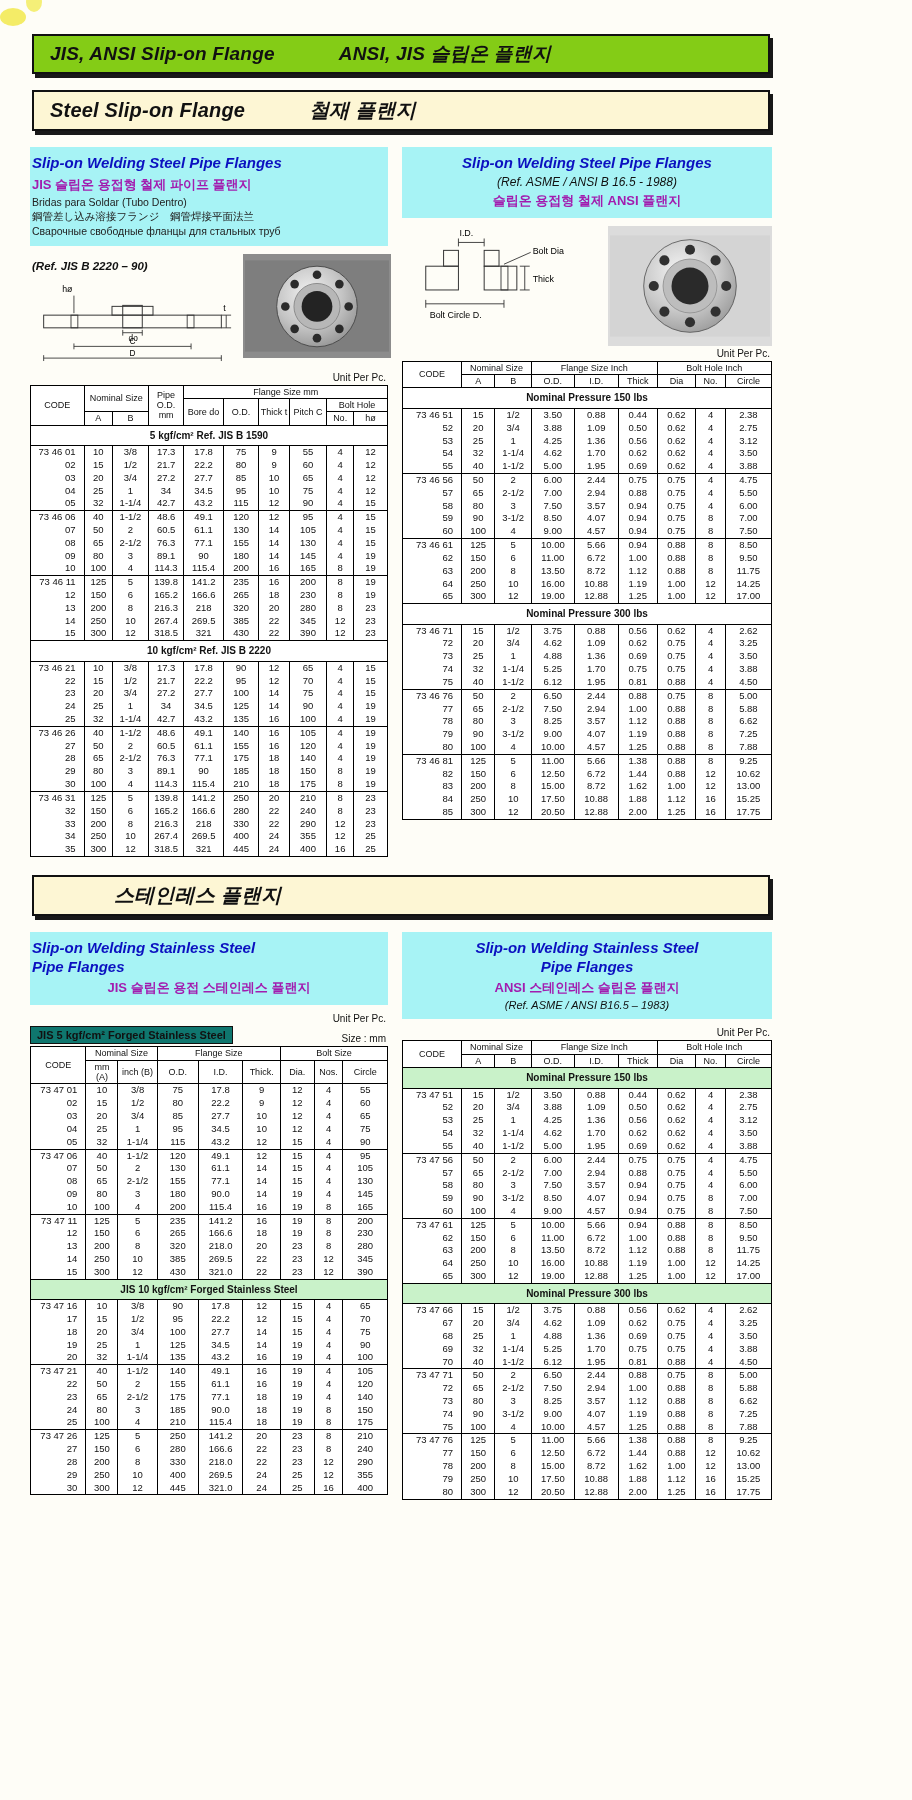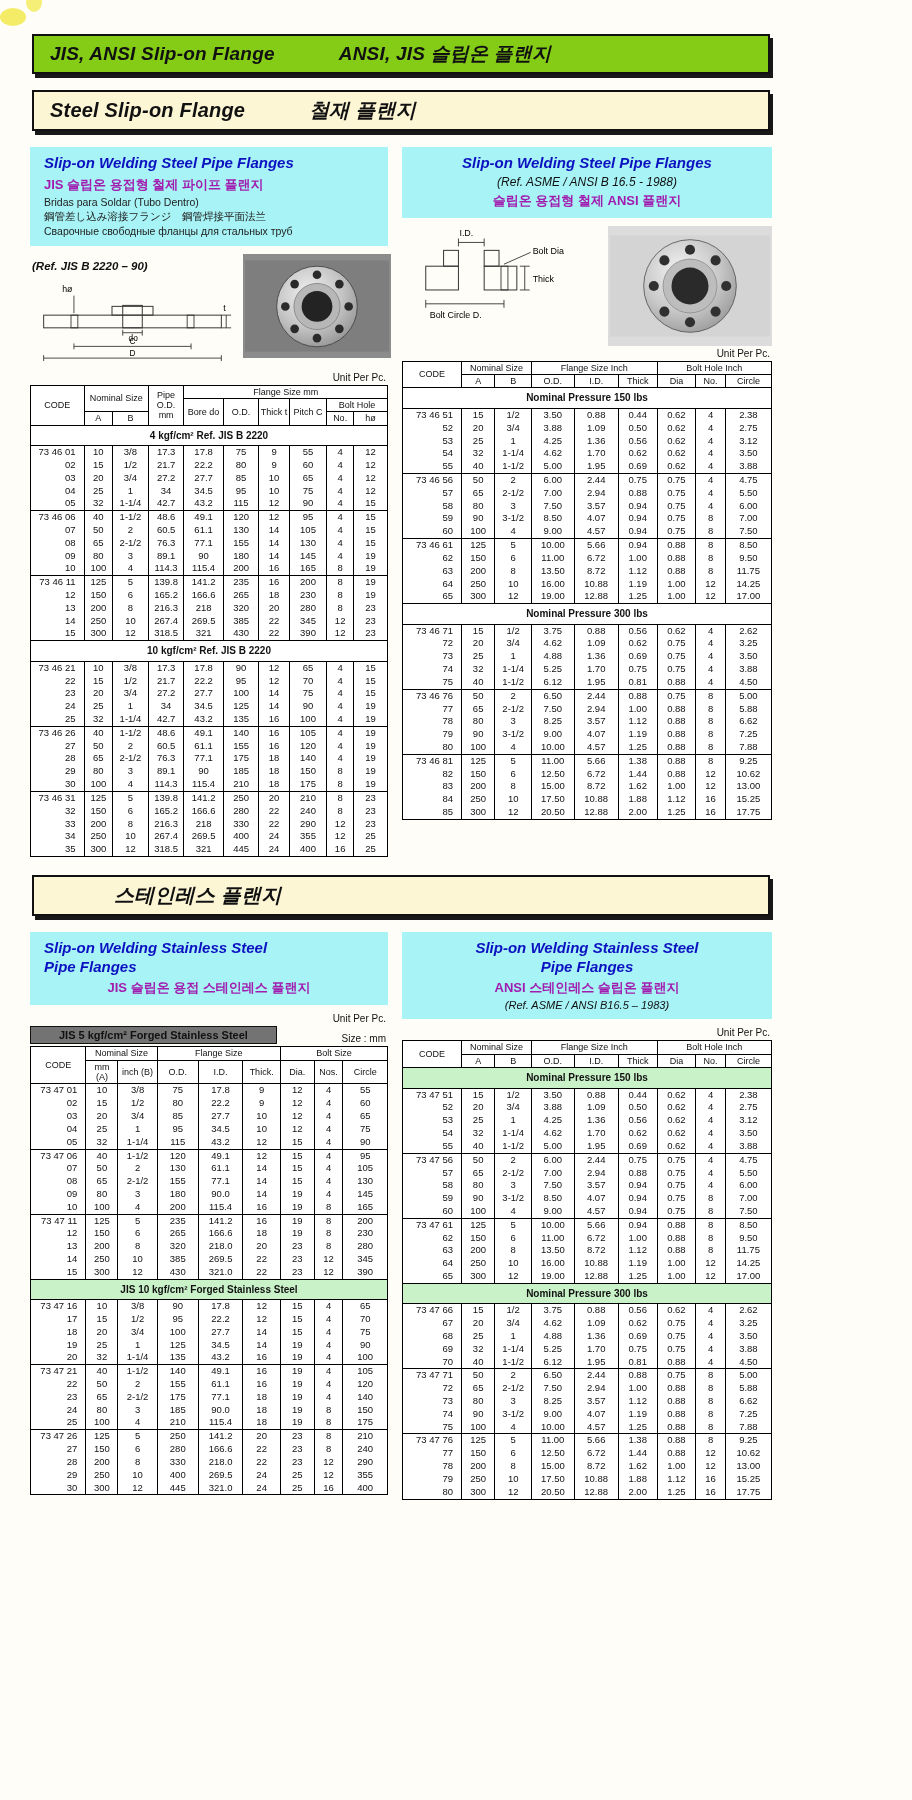--- a/index.html
+++ b/index.html
@@ -14,21 +14,21 @@
   .banner{border:2px solid #111;box-shadow:3px 4px 0 #181818;background:#fdf6d4;
           font-weight:bold;font-style:italic;font-size:20px;padding:5px 16px;
           display:flex;align-items:baseline;margin:0 2px 16px 2px;letter-spacing:.2px}
   .banner.yellow{background:#84cc16;font-size:19px}
   .banner .ko{margin-left:64px}
 
   .cols{display:flex;gap:14px;align-items:flex-start}
   .colL{flex:0 0 358px;min-width:0}
   .colR{flex:1;min-width:0}
 
-  .cyan{background:#a7f3f5;padding:7px 14px 8px;margin-bottom:8px}
+  .cyan{background:#a7f3f5;padding:7px 2px 8px;margin-bottom:8px}
   .cyan.center{text-align:center}
   .t-blue{color:#0b10c0;font-weight:bold;font-style:italic;font-size:15px;line-height:1.25}
   .t-ko{font-weight:bold;font-size:13px;margin-top:3px;color:#a21caf}
   .t-ref{font-weight:normal;font-style:italic;font-size:12px;margin-top:2px;color:#111}
   .t-small{font-size:10.5px;margin-top:2px;color:#222;line-height:1.2}
 
   .fig-row{display:flex;gap:8px;align-items:flex-start;margin:2px 0 2px}
   .ref-note{font-weight:bold;font-style:italic;font-size:11.5px;margin:6px 0 4px 2px}
   .photoL{background:#8c8c8c;padding:2px;line-height:0}
   .photoR{background:#dcdcdc;padding:2px;line-height:0}
@@ -39,22 +39,22 @@
   .tbl th{border:1px solid #000;font-weight:normal;font-size:9px;padding:1px;line-height:1.15;
           text-align:center;vertical-align:middle;overflow:hidden}
   .tbl td{border-left:1px solid #000;border-right:1px solid #000;padding:0 2px;text-align:center;
           line-height:1.35;white-space:nowrap;overflow:hidden}
   .tbl tr.grp td{border-top:1px solid #000}
   .tbl td.code{text-align:right;padding-right:8px}
   .tbl tr.sec-row td{border:1px solid #000;font-weight:bold;font-size:10px;padding:3px 0;text-align:center}
   .tbl tr.sec-row.shaded td{background:#c9f2c9}
 
   .cap-row{display:flex;align-items:flex-end;margin:0 0 2px}
-  .green-cap{background:#737373;border:1px solid #111;font-weight:bold;font-size:11px;
-             padding:2px 28px;flex:0 0 auto}
+  .green-cap{background:#0f766e;border:1px solid #111;font-weight:bold;font-size:11px;
+             padding:2px 6px;flex:0 0 auto}
   .size-note{font-size:10px;margin-left:auto;padding-right:2px}
   svg text{font-family:"Liberation Sans",sans-serif}
   .dim{stroke:#333;stroke-width:.9;fill:none}
   .seg{stroke:#333;stroke-width:1;fill:none}
 </style>
 </head>
 <body>
 
 <div class="page">
   <div class="artifact a1"></div>
@@ -171,21 +171,21 @@
           </tr>
           <tr>
             <th>A</th>
             <th>B</th>
             <th>No.</th>
             <th>hø</th>
           </tr>
         </thead>
         <tbody>
             <tr class="sec-row">
-              <td colspan="10">4 kgf/cm² Ref. JIS B 2220</td>
+              <td colspan="10">5 kgf/cm² Ref. JIS B 1590</td>
             </tr>
             <tr class="grp">
               <td class="code">73 46 01</td>
               <td>10</td>
               <td>3/8</td>
               <td>17.3</td>
               <td>17.8</td>
               <td>75</td>
               <td>9</td>
               <td>55</td>

